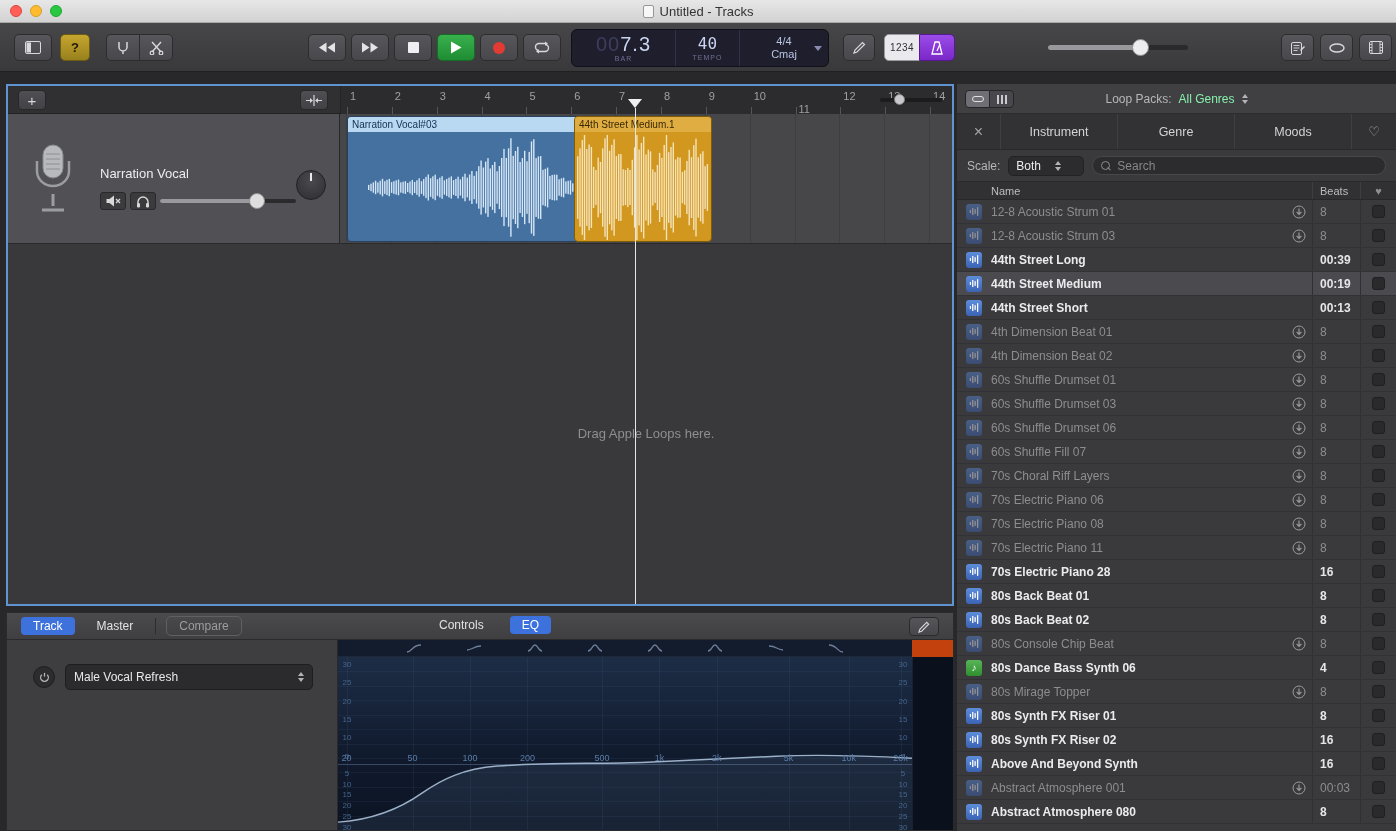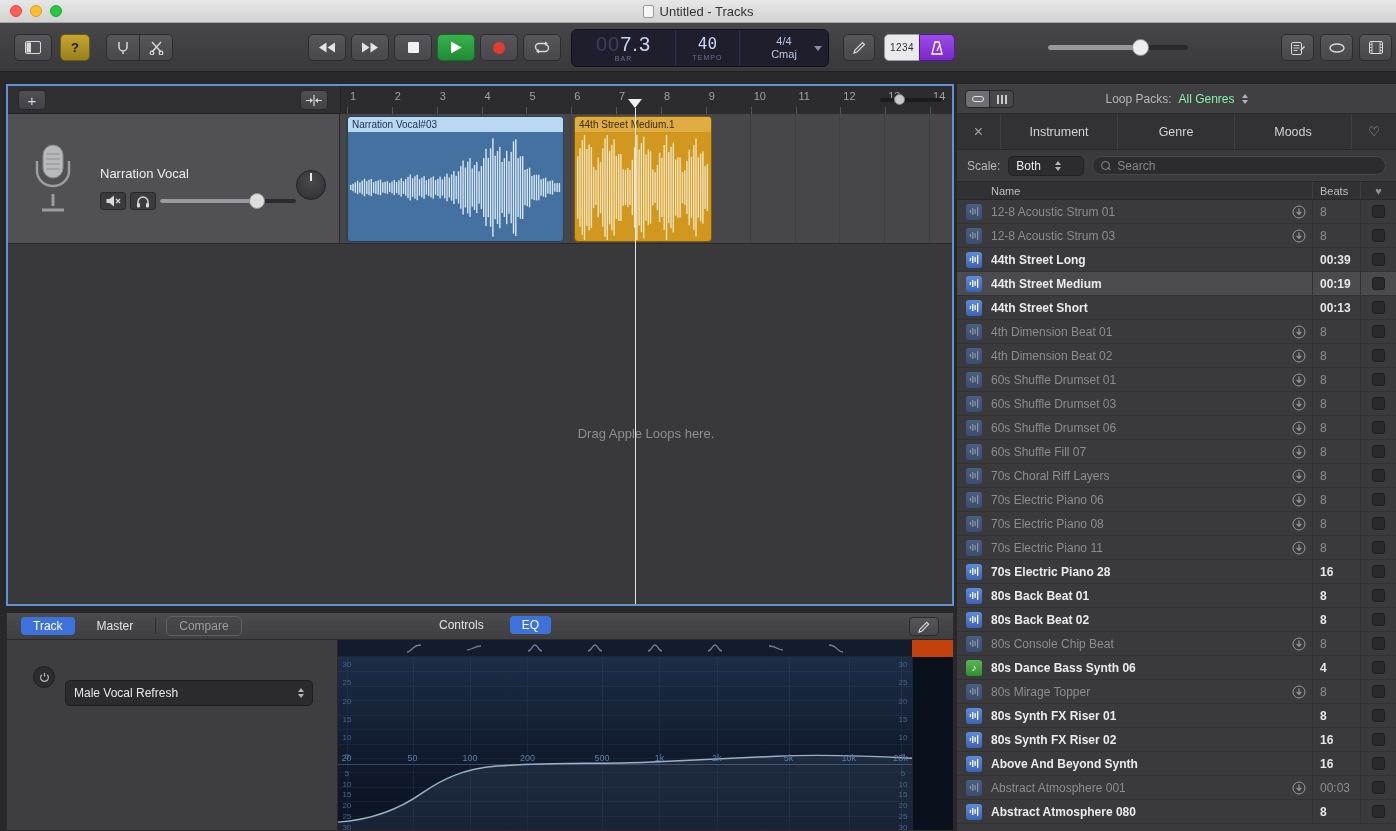--- a/index.html
+++ b/index.html
@@ -65,42 +65,42 @@
 .tslider{position:absolute;left:152px;top:85px;width:136px;height:4px;border-radius:2px;background:#2b2b2e}
 .tslider .fill{position:absolute;left:0;top:0;bottom:0;width:71%;background:#9a9a9e;border-radius:2px}
 .tslider .knob{position:absolute;left:calc(71% - 8px);top:-6px;width:16px;height:16px;border-radius:50%;background:#dededf;border:1px solid #909094}
 .pan{position:absolute;left:288px;top:56px;width:30px;height:30px;border-radius:50%;background:radial-gradient(circle at 50% 35%,#4a4a4e,#2e2e32);border:1px solid #212124}
 .pan::after{content:'';position:absolute;left:50%;top:2px;width:2px;height:8px;background:#e9e9eb;transform:translateX(-50%)}
 .track-lane{position:absolute;left:332px;top:0;right:0;height:100%;background:#47474a;border-bottom:1px solid #2a2a2d}
 .lane-grid{position:absolute;top:0;bottom:0;width:1px;background:#3e3e41}
 .region{position:absolute;top:2px;height:126px;border-radius:4px;overflow:hidden;z-index:2}
 .region-header{height:15px;font-size:10px;line-height:15px;padding:0 4px;white-space:nowrap;overflow:hidden}
 .region-body{position:relative;height:111px;display:flex;align-items:center;justify-content:center}
-.reg-blue{left:7px;width:217px;background:#44719f;border:1px solid #27415f}
+.reg-blue{left:7px;width:252px;background:#44719f;border:1px solid #27415f}
 .reg-blue .region-header{background:#b9d8f2;color:#11304f}
 .reg-orange{left:234px;width:138px;background:#d1971f;border:1px solid #7e5c08}
 .reg-orange .region-header{background:#e0ad42;color:#3a2a05}
 .tracks-empty{position:absolute;left:0;top:158px;right:0;bottom:0;background:#39393c}
 .empty-hint{position:absolute;left:332px;right:0;top:182px;text-align:center;font-size:13px;color:#8e8e91}
 .playhead{position:absolute;left:627px;top:22px;bottom:0;width:1px;background:#e6e6e8;z-index:6}
 .ph-marker{position:absolute;left:620px;top:13px;width:0;height:0;border:7px solid transparent;border-top:9px solid #f0f0f2;z-index:7}
 
 
 .smart-controls{position:absolute;left:6px;top:612px;width:948px;height:219px;background:#3e3e41;border:1px solid #282a2c;z-index:5}
 .sc-header{position:absolute;left:0;top:0;right:0;height:27px;background:linear-gradient(#4b4b4e,#3f3f42);border-bottom:1px solid #2a2a2d}
 .sc-pill{padding:2px 12px;border-radius:4px;font-size:12px;color:#e2e2e4}
 .sc-pill.on{background:#3d72dd;color:#fff}
 .sc-left{position:absolute;left:14px;top:3px;display:flex;align-items:center;gap:10px}
 .sc-div{width:1px;height:16px;background:#2c2c2f}
 .compare{border:1px solid #606064;border-radius:5px;padding:2px 12px;font-size:12px;color:#9c9c9f}
 .sc-center{position:absolute;left:420px;top:3px;display:flex;align-items:center;gap:14px}
 .sc-pencilbtn{position:absolute;right:14px;top:4px;width:30px;height:19px;background:linear-gradient(#55555a,#47474b);border:1px solid #2b2b2e;border-radius:4px;display:flex;align-items:center;justify-content:center}
 .sc-leftcol{position:absolute;left:0;top:27px;width:331px;bottom:0;background:#3e3e41;border-right:1px solid #2a2a2d}
 .powerbtn{position:absolute;left:26px;top:26px;width:22px;height:22px;border-radius:50%;background:#2c2c2f;border:1px solid #1f1f22;display:flex;align-items:center;justify-content:center}
-.preset{position:absolute;left:58px;top:40px;width:248px;height:26px;background:#2b2b2e;border:1px solid #1e1e21;border-radius:5px;display:flex;align-items:center;padding:0 8px;font-size:12px;color:#e8e8ea}
+.preset{position:absolute;left:58px;top:24px;width:248px;height:26px;background:#2b2b2e;border:1px solid #1e1e21;border-radius:5px;display:flex;align-items:center;padding:0 8px;font-size:12px;color:#e8e8ea}
 .preset .ud{margin-left:auto}
 .ud{display:inline-flex;flex-direction:column;gap:2px;align-items:center}
 .ud i{display:block;width:0;height:0;border-left:3.5px solid transparent;border-right:3.5px solid transparent}
 .ud .up{border-bottom:4px solid #b4b4b8}
 .ud .dn{border-top:4px solid #b4b4b8}
 .eq-panel{position:absolute;left:331px;top:27px;right:0;bottom:0;background:#c2410c}
 .eq-band-row{position:absolute;left:0;top:0;right:41px;height:17px;background:#131c2c;border-bottom:1px solid #1d2839;display:flex;align-items:center;justify-content:space-around;padding:0 46px}
 .eq-graph{position:absolute;left:0;top:17px;right:41px;bottom:0;background:linear-gradient(#1d2d46,#111b2e 55%,#0b1322);overflow:hidden}
 .eq-strip{position:absolute;right:0;top:17px;width:41px;bottom:0;background:#0a111d;border-left:1px solid #182234}
 .eq-zero{position:absolute;left:0;right:0;top:62%;height:1px;background:rgba(145,175,215,.32)}
@@ -322,21 +322,21 @@
         <div class="ruler-num" style="left: 233.25px;">6</div>
         <div class="ruler-tick" style="left: 230.25px;"></div>
         <div class="ruler-num" style="left: 278.1px;">7</div>
         <div class="ruler-tick" style="left: 275.1px;"></div>
         <div class="ruler-num" style="left: 322.95px;">8</div>
         <div class="ruler-tick" style="left: 319.95px;"></div>
         <div class="ruler-num" style="left: 367.8px;">9</div>
         <div class="ruler-tick" style="left: 364.8px;"></div>
         <div class="ruler-num" style="left: 412.65px;">10</div>
         <div class="ruler-tick" style="left: 409.65px;"></div>
-        <div class="ruler-num" style="left: 457.5px;">11</div>
+        <div class="ruler-num" style="left: 457.5px; margin-top: 13px;">11</div>
         <div class="ruler-tick" style="left: 454.5px;"></div>
         <div class="ruler-num" style="left: 502.35px;">12</div>
         <div class="ruler-tick" style="left: 499.35px;"></div>
         <div class="ruler-num" style="left: 547.2px;">13</div>
         <div class="ruler-tick" style="left: 544.2px;"></div>
         <div class="ruler-num" style="left: 592.05px;">14</div>
         <div class="ruler-tick" style="left: 589.05px;"></div>
       </div>
     <div class="zoomer">
         <div class="zknob"></div>

